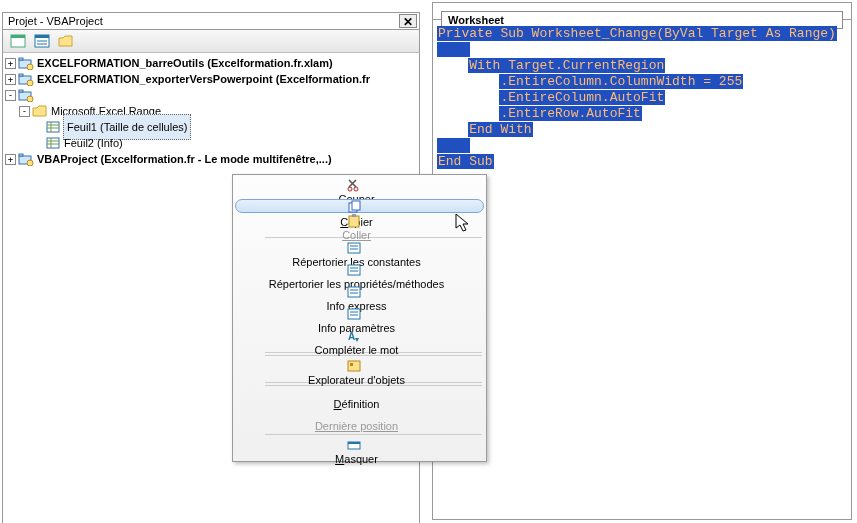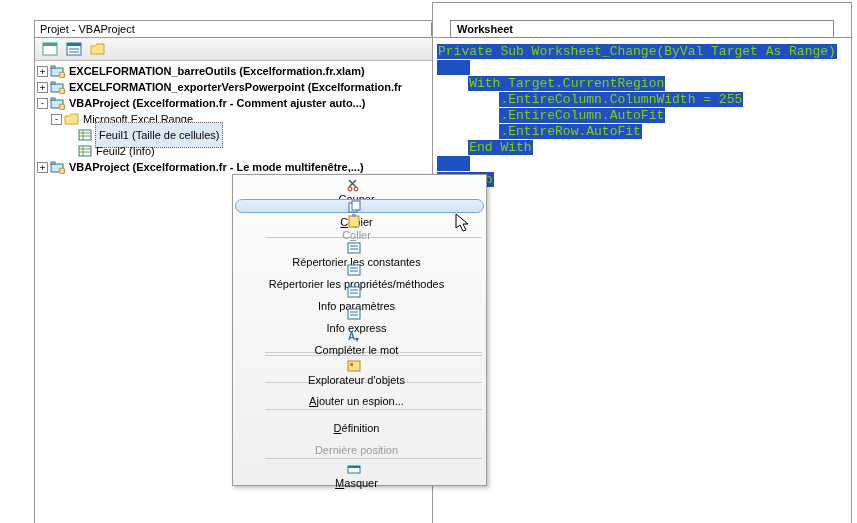--- a/index.html
+++ b/index.html
@@ -7,24 +7,23 @@
     font-family: "Segoe UI", Tahoma, sans-serif;
     font-size: 11px;
     background: #fff;
     width: 857px;
     height: 523px;
     overflow: hidden;
     position: relative;
   }
   .left-pane {
     position: absolute;
-    left: 2px; top: 20px;
+    left: 2px; top: 12px;
     width: 418px;
     height: 433px;
-    margin-left: 32px;
   }
   .right-pane {
     position: absolute;
     left: 432px; top: 2px;
     width: 420px;
     height: 520px;
   }
   .pane-title {
     background: #fff;
     border: 1px solid #999;
@@ -93,21 +92,21 @@
   .tree-label.bold { font-weight: bold; }
   .tree-label.selected {
     background: #ddeaf7;
     border: 1px dotted #666;
     padding: 6px 3px;
   }
   
   .dropdown-bar {
     border: 1px solid #999;
     background: #fff;
-    padding: 17px;
+    padding: 8px;
     height: 18px;
     display: flex;
   }
   .dropdown {
     border: 1px solid #888;
     background: #fff;
     display: flex;
     align-items: center;
     justify-content: space-between;
     font-size: 11px;
@@ -120,21 +119,21 @@
     height: 500px;
     background: #fff;
     padding: 6px 4px;
     font-family: "Courier New", monospace;
     font-size: 13px;
     white-space: pre;
   }
   .code-line { line-height: 16px; }
   .hl {
     background: #2050c0;
-    color: #84cc16;
+    color: #fdba74;
     padding: 0 1px;
   }
   
   .ctx-menu {
     position: absolute;
     left: 232px;
     top: 174px;
     width: 255px;
     background: linear-gradient(#fdfdfd,#f0f0f0);
     border: 1px solid #9a9a9a;
@@ -156,21 +155,21 @@
     width: 24px; height: 22px;
     display: flex; align-items: center; justify-content: center;
     margin-right: 6px;
   }
   .ctx-item.highlight {
     background: linear-gradient(#e7f0fa,#cfe3f7);
     border: 1px solid #7da6d8;
     border-radius: 10px;
     height: 14px;
   }
-  .ctx-item.disabled { color: #999; }
+  .ctx-item.disabled { color: #999; text-decoration: underline; }
   .ctx-sep {
     height: 1px;
     background: #ccc;
     margin: 2px 2px 2px 30px;
   }
   .ctx-arrow {
     margin-left: auto;
     font-size: 9px;
   }
   .underline { text-decoration: underline; }
@@ -236,21 +235,20 @@
       </div>
       <div class="tree-row">
         <span class="exp">-</span>
         <span class="tree-icon">
           <svg class="svg-i" width="16" height="14">
             <rect x="1" y="4" width="12" height="8" fill="#cde8ff" stroke="#3a6fa8"></rect>
             <rect x="1" y="2" width="4" height="2" fill="#cde8ff" stroke="#3a6fa8"></rect>
             <circle cx="12" cy="11" r="3" fill="#ffe08a" stroke="#b58a1f"></circle>
           </svg>
         </span>
-        <span class="tree-label bold">VBAProject (Excelformation.fr - Comment ajuster auto...)</span>
       </div>
       <div class="tree-row">
         <span class="dotted-spacer"></span>
         <span class="exp">-</span>
         <span class="tree-icon">
           <svg class="svg-i" width="16" height="14">
             <path d="M1 4 L5 4 L7 2 L14 2 L14 12 L1 12 Z" fill="#ffe28a" stroke="#caa63b"></path>
           </svg>
         </span>
         <span class="tree-label">Microsoft Excel Range</span>
@@ -357,31 +355,31 @@
       <span>Répertorier les propriétés/méthodes</span>
     </div>
     <div class="ctx-item">
       <span class="ctx-icon">
         <svg width="16" height="16">
           <rect x="2" y="3" width="12" height="10" fill="#fff" stroke="#27a"></rect>
           <line x1="4" y1="6" x2="12" y2="6" stroke="#27a"></line>
           <line x1="4" y1="9" x2="12" y2="9" stroke="#27a"></line>
         </svg>
       </span>
-      <span>Info paramètres</span>
+      <span>Info express</span>
     </div>
     <div class="ctx-item">
       <span class="ctx-icon">
         <svg width="16" height="16">
           <rect x="2" y="3" width="12" height="10" fill="#fff" stroke="#27a"></rect>
           <line x1="4" y1="6" x2="12" y2="6" stroke="#27a"></line>
           <line x1="4" y1="9" x2="12" y2="9" stroke="#27a"></line>
         </svg>
       </span>
-      <span>Info express</span>
+      <span>Info paramètres</span>
     </div>
     <div class="ctx-item">
       <span class="ctx-icon">
         <svg width="16" height="16">
           <text x="2" y="12" font-size="10" fill="#27a" font-weight="bold">A</text>
           <path d="M9 10 L13 10 L11 14 Z" fill="#27a"></path>
         </svg>
       </span>
       <span>Compléter le mot</span>
     </div>
@@ -390,24 +388,20 @@
     <div class="ctx-item">
       <span class="ctx-icon">
         <svg width="16" height="16">
           <rect x="2" y="3" width="12" height="10" fill="#ffe08a" stroke="#b58a1f"></rect>
           <rect x="4" y="5" width="3" height="3" fill="#b58a1f"></rect>
         </svg>
       </span>
       <span>Explorateur d'objets</span>
     </div>
     <div class="ctx-sep"></div>
-    <div class="ctx-item">
-      <span class="ctx-icon"></span>
-      <span><span class="underline">A</span>jouter un espion...</span>
-    </div>
     <div class="ctx-sep"></div>
     <div class="ctx-item">
       <span class="ctx-icon"></span>
       <span><span class="underline">D</span>éfinition</span>
     </div>
     <div class="ctx-item disabled">
       <span class="ctx-icon"></span>
       <span>Dernière position</span>
     </div>
     <div class="ctx-sep"></div>

